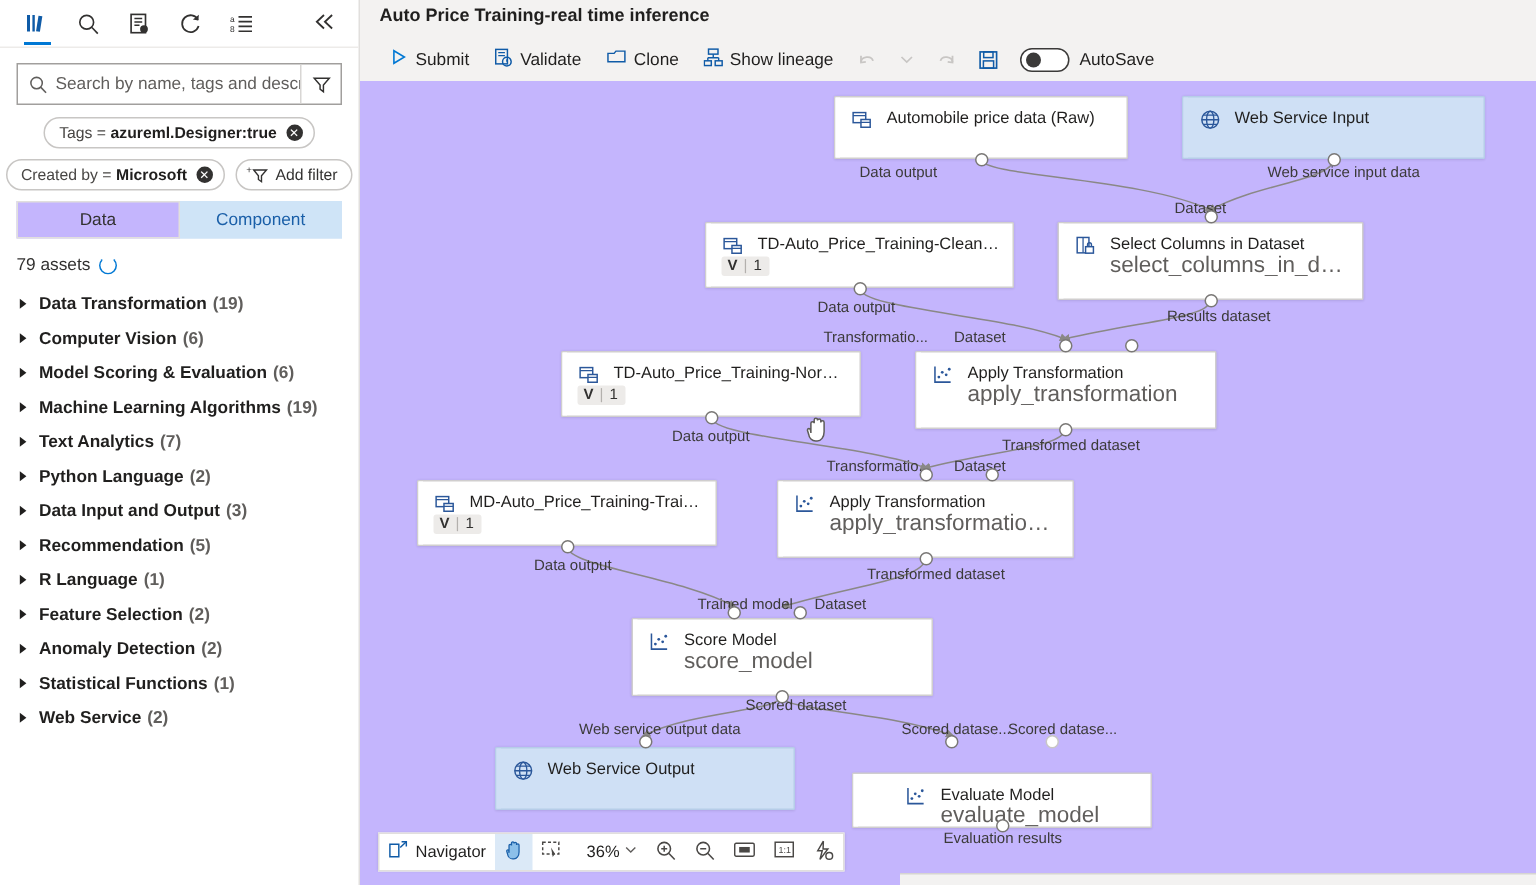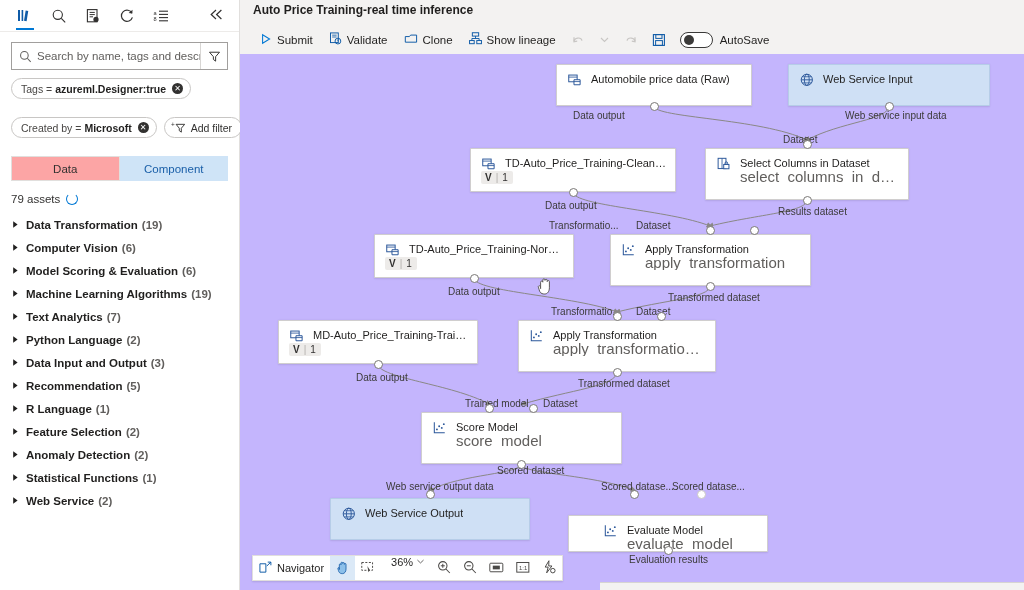--- a/index.html
+++ b/index.html
@@ -68,21 +68,21 @@
   }
   .search-box input::placeholder { color: #605e5c; }
   .search-box .filter-btn {
     width: 27px; height: 26px;
     border-left: 1px solid #d8d6d4;
     display: flex; align-items: center; justify-content: center;
     cursor: pointer;
   }
 
   .chips { padding: 8px 11px 0 11px; }
-  .chip-line { display: flex; align-items: center; gap: 7px; margin-bottom: 18px; }
+  .chip-line { display: flex; align-items: center; gap: 7px; margin-bottom: 7px; justify-content: center; }
   .chip {
     display: inline-flex; align-items: center;
     height: 21px;
     border: 1px solid #c8c6c4;
     border-radius: 11px;
     padding: 0 7px 0 9px;
     font-size: 10.5px;
     color: #323130;
     background: #fff;
     white-space: nowrap;
@@ -100,21 +100,21 @@
   .chip.addfilter { padding: 0 9px 0 6px; color: #323130; }
   .chip.addfilter .plusfunnel { margin-right: 4px; display: flex; align-items: center; }
 
   .tabs { display: flex; margin: 4px 11px 0 11px; }
   .tab {
     flex: 1 1 50%;
     height: 25px; line-height: 25px;
     text-align: center;
     font-size: 11.5px;
     border: 1px solid #e1dfdd;
-    background: #fca5a5;
+    background: #c4b5fd;
     color: #323130;
     cursor: pointer;
   }
   .tab.selected {
     background: #cfe4f7;
     border-color: #cfe4f7;
     color: #1a5fa8;
   }
 
   .assets-row {
@@ -249,21 +249,21 @@
 
   .hand-cursor { position: absolute; left: 296px; top: 222px; z-index: 6; }
 
   
   .navigator {
     position: absolute; left: 12px; bottom: 9px;
     height: 26px;
     background: #ffffff;
     border: 1px solid #e1dfdd;
     box-shadow: 0 0.6px 1.8px rgba(0,0,0,0.12);
-    display: flex; align-items: flex-start;
+    display: flex; align-items: center;
     z-index: 8;
   }
   .nav-item {
     display: flex; align-items: center; gap: 5px;
     height: 24px; padding: 0 6px;
     font-size: 11px; color: #201f1e;
     cursor: pointer;
   }
   .nav-item.sel { background: #dbe9f7; }
   .nav-zoom { display:flex; align-items:center; gap:3px; padding: 0 6px 0 10px; font-size: 11px; cursor: pointer; }

